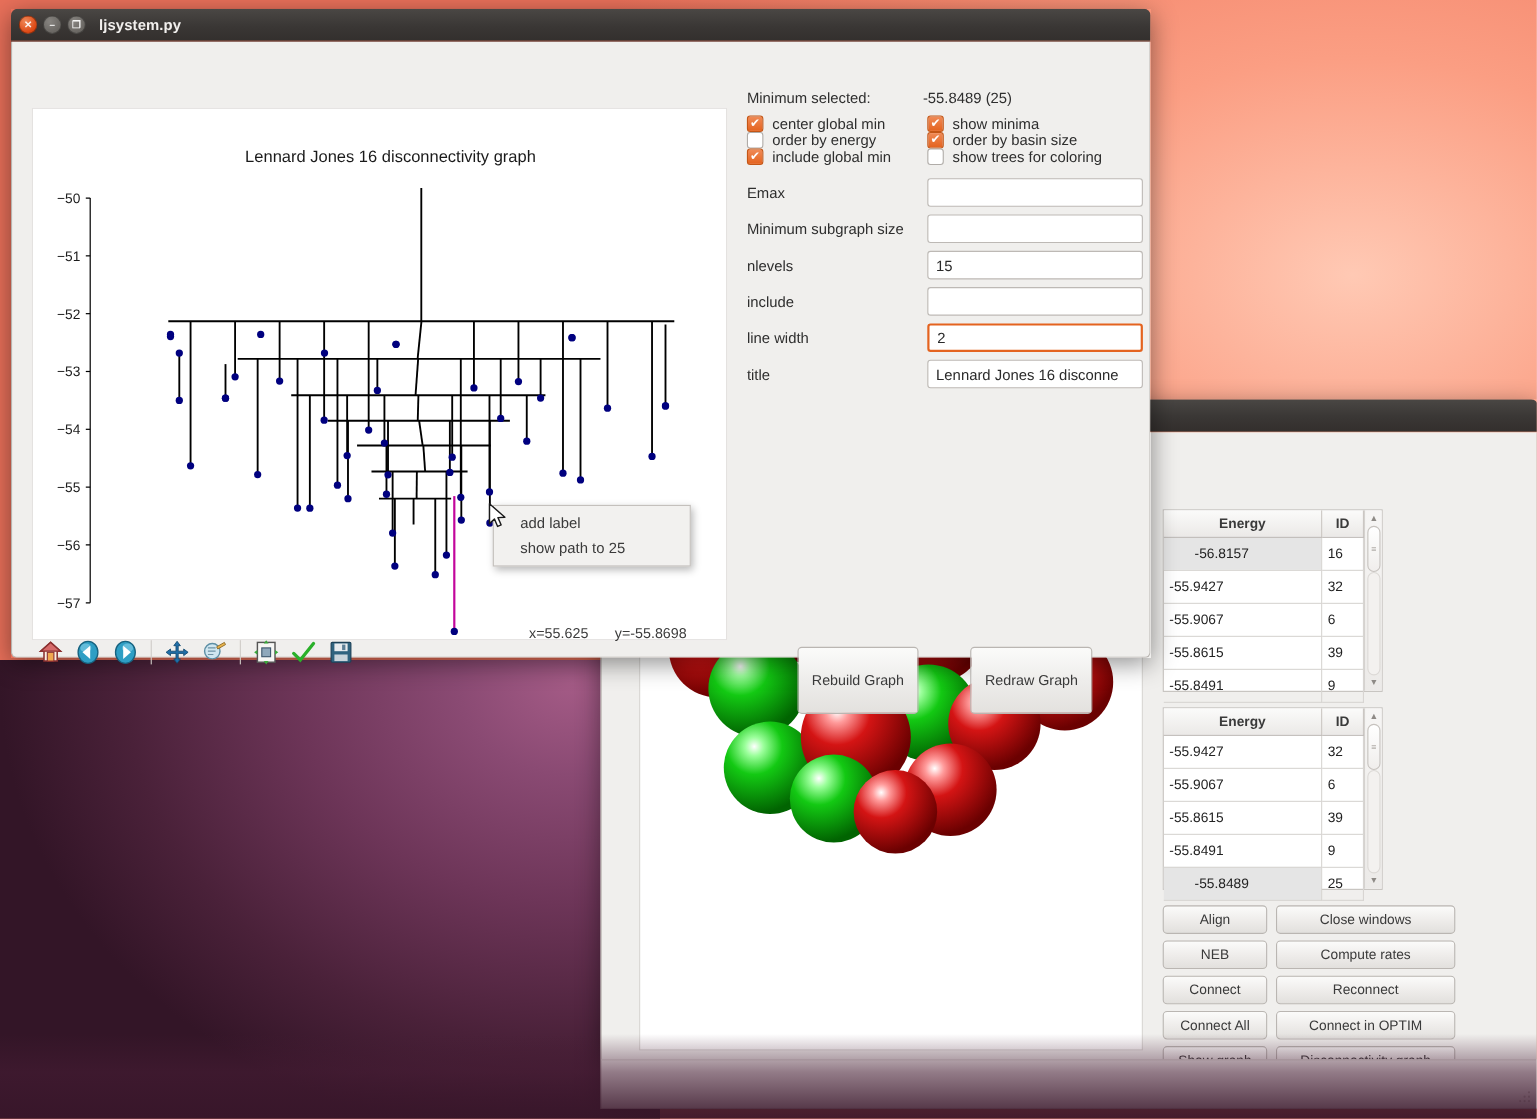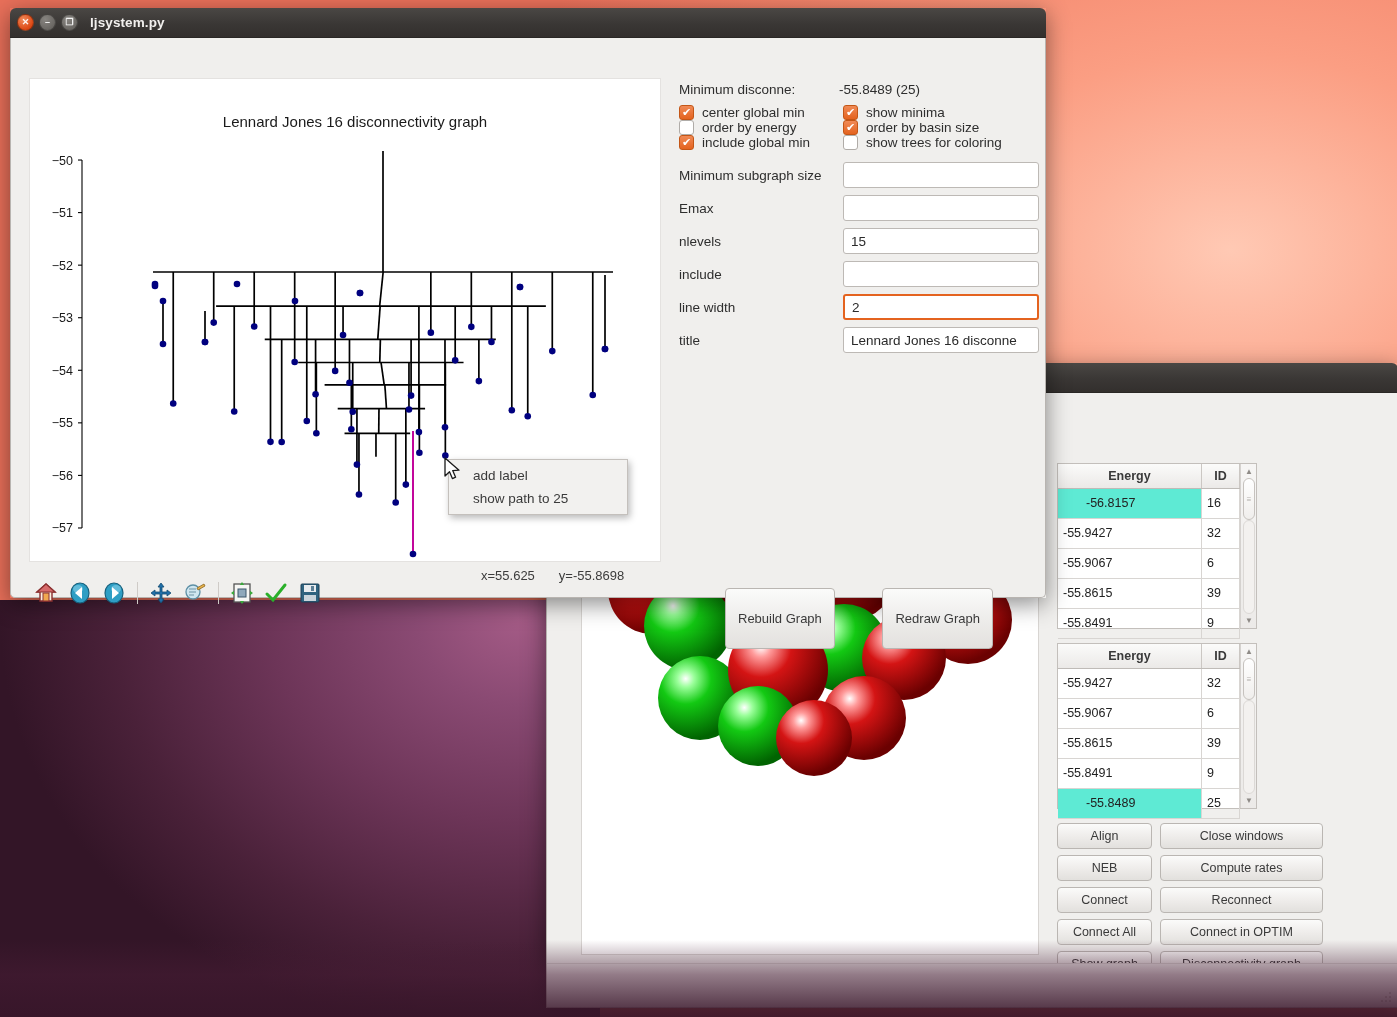--- a/index.html
+++ b/index.html
@@ -54,21 +54,21 @@
   .wbody { background: #f0efed; }
 
   
   #win-plot { left: 10px; top: 8px; width: 1036px; height: 590px; }
   #win-plot .wbody {
     height: 560px; border: 1px solid #b8b4b0; border-top: none;
     border-bottom-left-radius: 5px; border-bottom-right-radius: 5px;
     position: relative;
   }
   #plot-canvas {
-    position: absolute; left: 18px; top: 40px; width: 632px; height: 484px;
+    position: absolute; left: 18px; top: 60px; width: 632px; height: 484px;
     background: #fff; border: 1px solid #e4e2e0;
   }
   #plot-svg { display: block; width: 632px; height: 484px; }
   #toolbar {
     position: absolute; left: 18px; top: 536px; width: 632px; height: 38px;
     display: flex; align-items: center; gap: 0px;
   }
   .tbicon { width: 34px; height: 34px; display: flex; align-items: center; justify-content: center; cursor: pointer; }
   .tbsep { width: 1px; height: 22px; background: #cfcbc7; margin: 0 6px; }
   .coords {
@@ -141,21 +141,21 @@
   .tbl { flex: 1; border-collapse: collapse; table-layout: fixed; height: 100%; }
   .tbl th {
     background: linear-gradient(180deg, #fbfbfa 0%, #ebe9e7 100%);
     border-right: 1px solid #cbc7c3; border-bottom: 1px solid #bfbbb7;
     font-size: 12.5px; color: #3a3a3a; height: 24px; font-weight: bold;
   }
   .tbl td {
     border-right: 1px solid #d8d5d2; border-bottom: 1px solid #d8d5d2;
     font-size: 12.5px; color: #222; height: 30px; padding-left: 5px;
   }
-  .tbl tr.sel td.ecell { background: #5eead4; padding-left: 28px; }
+  .tbl tr.sel td.ecell { background: #e5e5e5; padding-left: 28px; }
   .vscroll {
     width: 16px; background: linear-gradient(180deg,#f6f5f4,#eceae8);
     border-left: 1px solid #d5d2cf; position: relative;
   }
   .vs-arrow {
     position: absolute; left: 1px; width: 14px; height: 13px;
     display: flex; align-items: center; justify-content: center;
     font-size: 8px; color: #8e8a86;
   }
   .vs-arrow.up { top: 1px; } .vs-arrow.down { bottom: 1px; }
@@ -568,21 +568,21 @@
       <div id="ctxmenu">
           <div class="ctxitem">add label</div>
           <div class="ctxitem">show path to 25</div>
         </div>
       <svg id="cursor" width="20" height="26" viewBox="0 0 20 26">
         <path d="M2 1 L2 19 L6.5 14.8 L9.4 21.6 L12.6 20.2 L9.7 13.6 L16 13.2 Z" fill="#ffffff" stroke="#1a1a1a" stroke-width="1.3" stroke-linejoin="round"></path>
       </svg>
 
       <div id="ctrl">
         <div class="minsel">
-          <span class="lab">Minimum disconne:</span>
+          <span class="lab">Minimum selected:</span>
           <span>-55.8489 (25)</span>
         </div>
         <div class="cbgrid" id="cbgrid">
             <div class="cbrow">
               <span class="cbox on"></span>
               <span>center global min</span>
             </div>
             <div class="cbrow">
               <span class="cbox on"></span>
               <span>show minima</span>
@@ -599,25 +599,25 @@
               <span class="cbox on"></span>
               <span>include global min</span>
             </div>
             <div class="cbrow">
               <span class="cbox"></span>
               <span>show trees for coloring</span>
             </div>
           </div>
         <div id="fieldlist">
             <div class="frow">
+              <span class="flab">Emax</span>
+              <input class="finput" type="text" style="">
+            </div>
+            <div class="frow">
               <span class="flab">Minimum subgraph size</span>
-              <input class="finput" type="text" style="">
-            </div>
-            <div class="frow">
-              <span class="flab">Emax</span>
               <input class="finput" type="text" style="">
             </div>
             <div class="frow">
               <span class="flab">nlevels</span>
               <input class="finput" type="text" value="15" style="">
             </div>
             <div class="frow">
               <span class="flab">include</span>
               <input class="finput" type="text" style="">
             </div>

